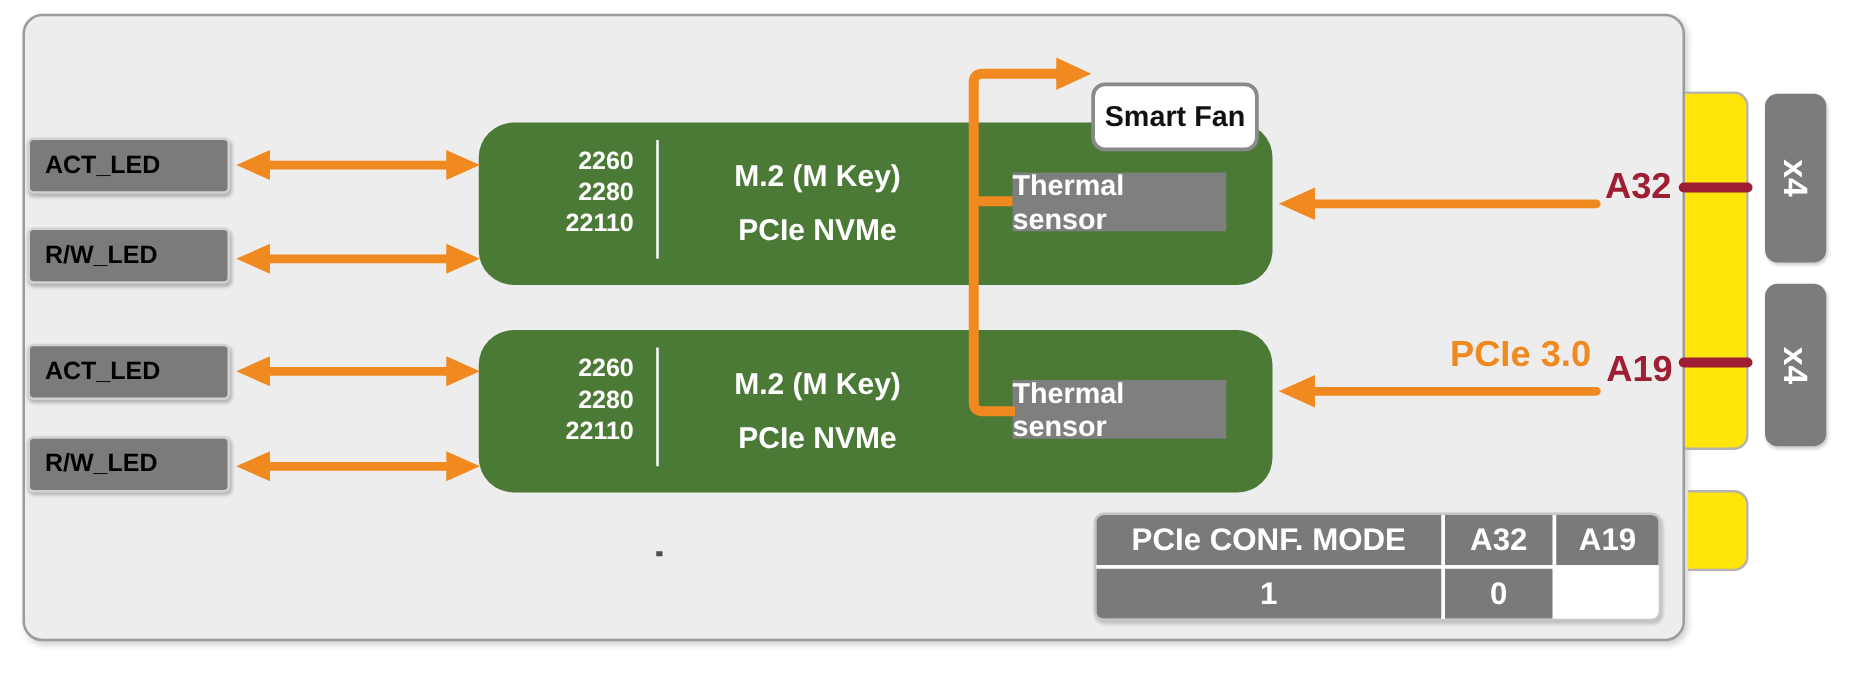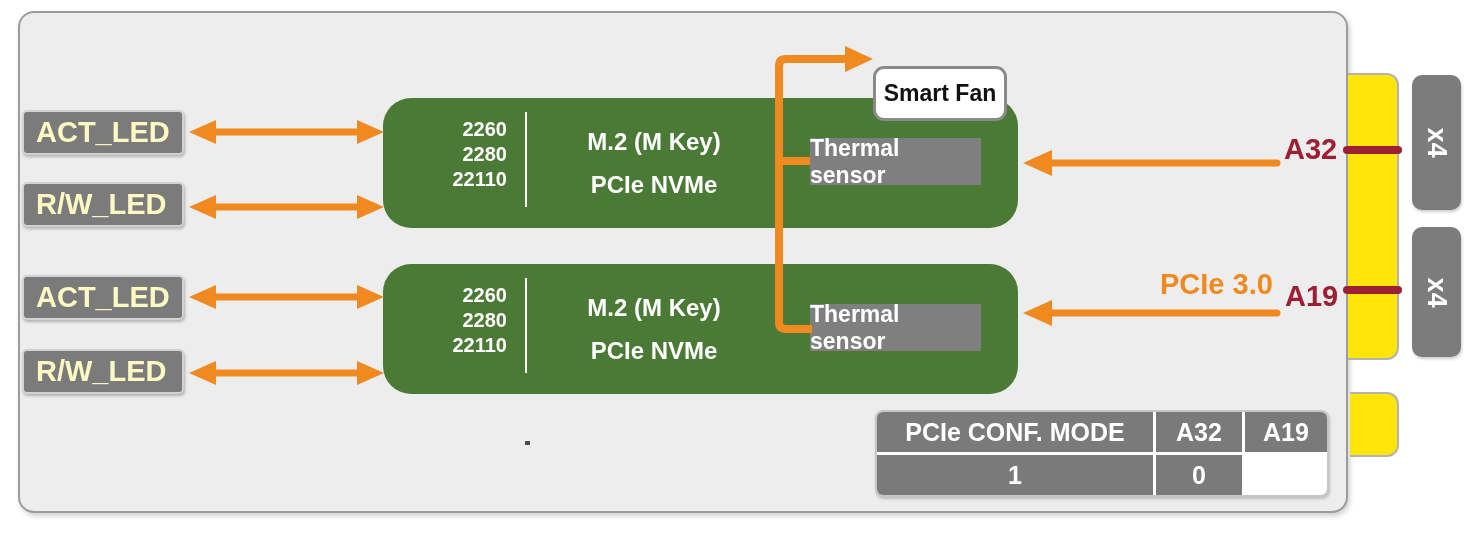--- a/index.html
+++ b/index.html
@@ -11,22 +11,22 @@
   #stage{position:relative;width:1479px;height:541px;background:#fff;overflow:hidden;}
 
   .card{
     position:absolute;left:18px;top:11px;width:1326px;height:498px;
     background:var(--card-bg);border:2px solid #9c9c9c;border-radius:16px;
     box-shadow:2px 3px 5px rgba(0,0,0,.18);
   }
 
   .led{
     position:absolute;width:146px;height:41px;background:var(--gray-box);
-    border:2px solid #d2d2d2;border-radius:5px;color:#fef9c3;font-weight:bold;
-    font-size:29px;line-height:41px;padding-left:12px;
+    border:2px solid #d2d2d2;border-radius:5px;color:#000000;font-weight:bold;
+    font-size:20px;line-height:41px;padding-left:12px;
     box-shadow:1px 2px 3px rgba(0,0,0,.25);
   }
   .led.l0{left:22px;top:110px;}
   .led.l1{left:22px;top:182px;}
   .led.l2{left:22px;top:275px;}
   .led.l3{left:22px;top:349px;}
 
   .m2{
     position:absolute;left:383px;width:635px;height:130px;background:var(--green);
     border-radius:28px;color:#fff;

